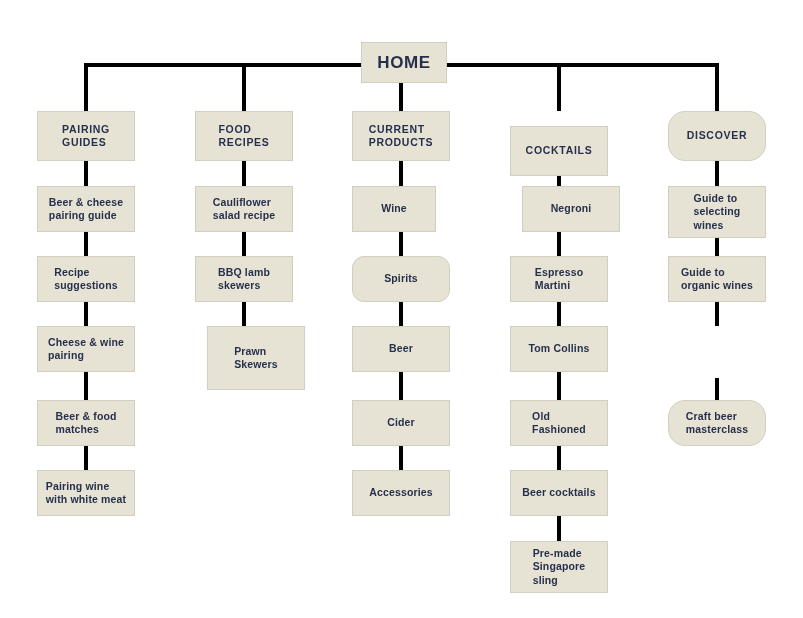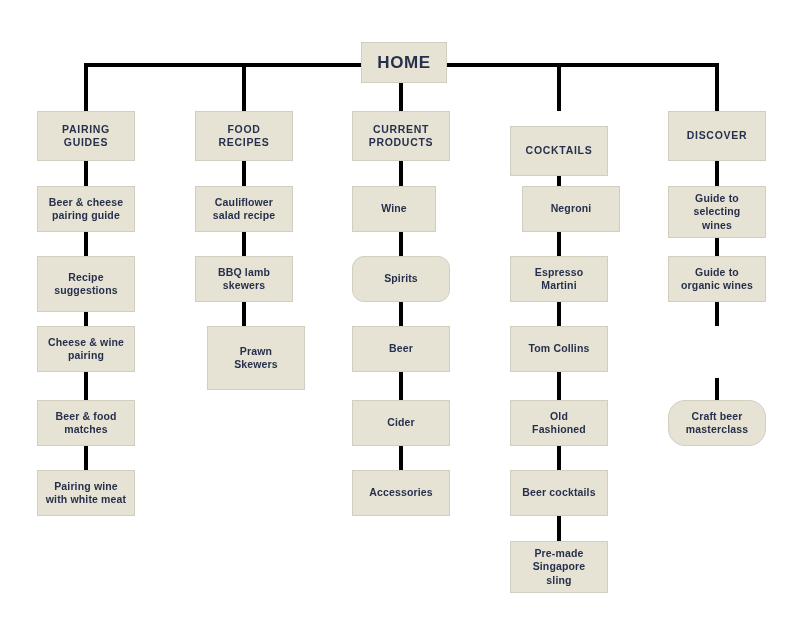--- a/index.html
+++ b/index.html
@@ -25,21 +25,20 @@
 
   .node {
     position: absolute;
     box-sizing: border-box;
     background: #e7e3d4;
     border: 1px solid #d2cec0;
     color: #26304d;
     display: flex;
     align-items: center;
     justify-content: center;
-    text-align: center;
     z-index: 3;
   }
 
   .node .label {
     display: block;
     line-height: 1.25;
     padding: 0 4px;
     white-space: pre-line;
   }
 
@@ -80,21 +79,21 @@
     <div class="node section" style="left: 37px; top: 111px; width: 98px; height: 50px;">
       <span class="label">PAIRING
 GUIDES</span>
     </div>
     <div class="connector" style="left: 84px; top: 161px; width: 4px; height: 25px;"></div>
     <div class="node leaf" style="left: 37px; top: 186px; width: 98px; height: 46px;">
       <span class="label">Beer &amp; cheese
 pairing guide</span>
     </div>
     <div class="connector" style="left: 84px; top: 232px; width: 4px; height: 24px;"></div>
-    <div class="node leaf" style="left: 37px; top: 256px; width: 98px; height: 56px;">
+    <div class="node leaf" style="left: 37px; top: 256px; width: 98px; height: 46px;">
       <span class="label">Recipe
 suggestions</span>
     </div>
     <div class="connector" style="left: 84px; top: 302px; width: 4px; height: 24px;"></div>
     <div class="node leaf" style="left: 37px; top: 326px; width: 98px; height: 46px;">
       <span class="label">Cheese &amp; wine
 pairing</span>
     </div>
     <div class="connector" style="left: 84px; top: 372px; width: 4px; height: 28px;"></div>
     <div class="node leaf" style="left: 37px; top: 400px; width: 98px; height: 46px;">
@@ -177,21 +176,21 @@
     <div class="node leaf" style="left: 510px; top: 470px; width: 98px; height: 46px;">
       <span class="label">Beer cocktails</span>
     </div>
     <div class="connector" style="left: 557px; top: 516px; width: 4px; height: 25px;"></div>
     <div class="node leaf" style="left: 510px; top: 541px; width: 98px; height: 52px;">
       <span class="label">Pre-made
 Singapore
 sling</span>
     </div>
     <div class="connector" style="left: 715px; top: 63px; width: 4px; height: 48px;"></div>
-    <div class="node section" style="left: 668px; top: 111px; width: 98px; height: 50px;">
+    <div class="node section" style="left: 668px; top: 111px; width: 98px; height: 50px; border-radius: 17px;">
       <span class="label">DISCOVER</span>
     </div>
     <div class="connector" style="left: 715px; top: 161px; width: 4px; height: 25px;"></div>
     <div class="node leaf" style="left: 668px; top: 186px; width: 98px; height: 52px;">
       <span class="label">Guide to
 selecting
 wines</span>
     </div>
     <div class="connector" style="left: 715px; top: 238px; width: 4px; height: 18px;"></div>
     <div class="node leaf" style="left: 668px; top: 256px; width: 98px; height: 46px;">

